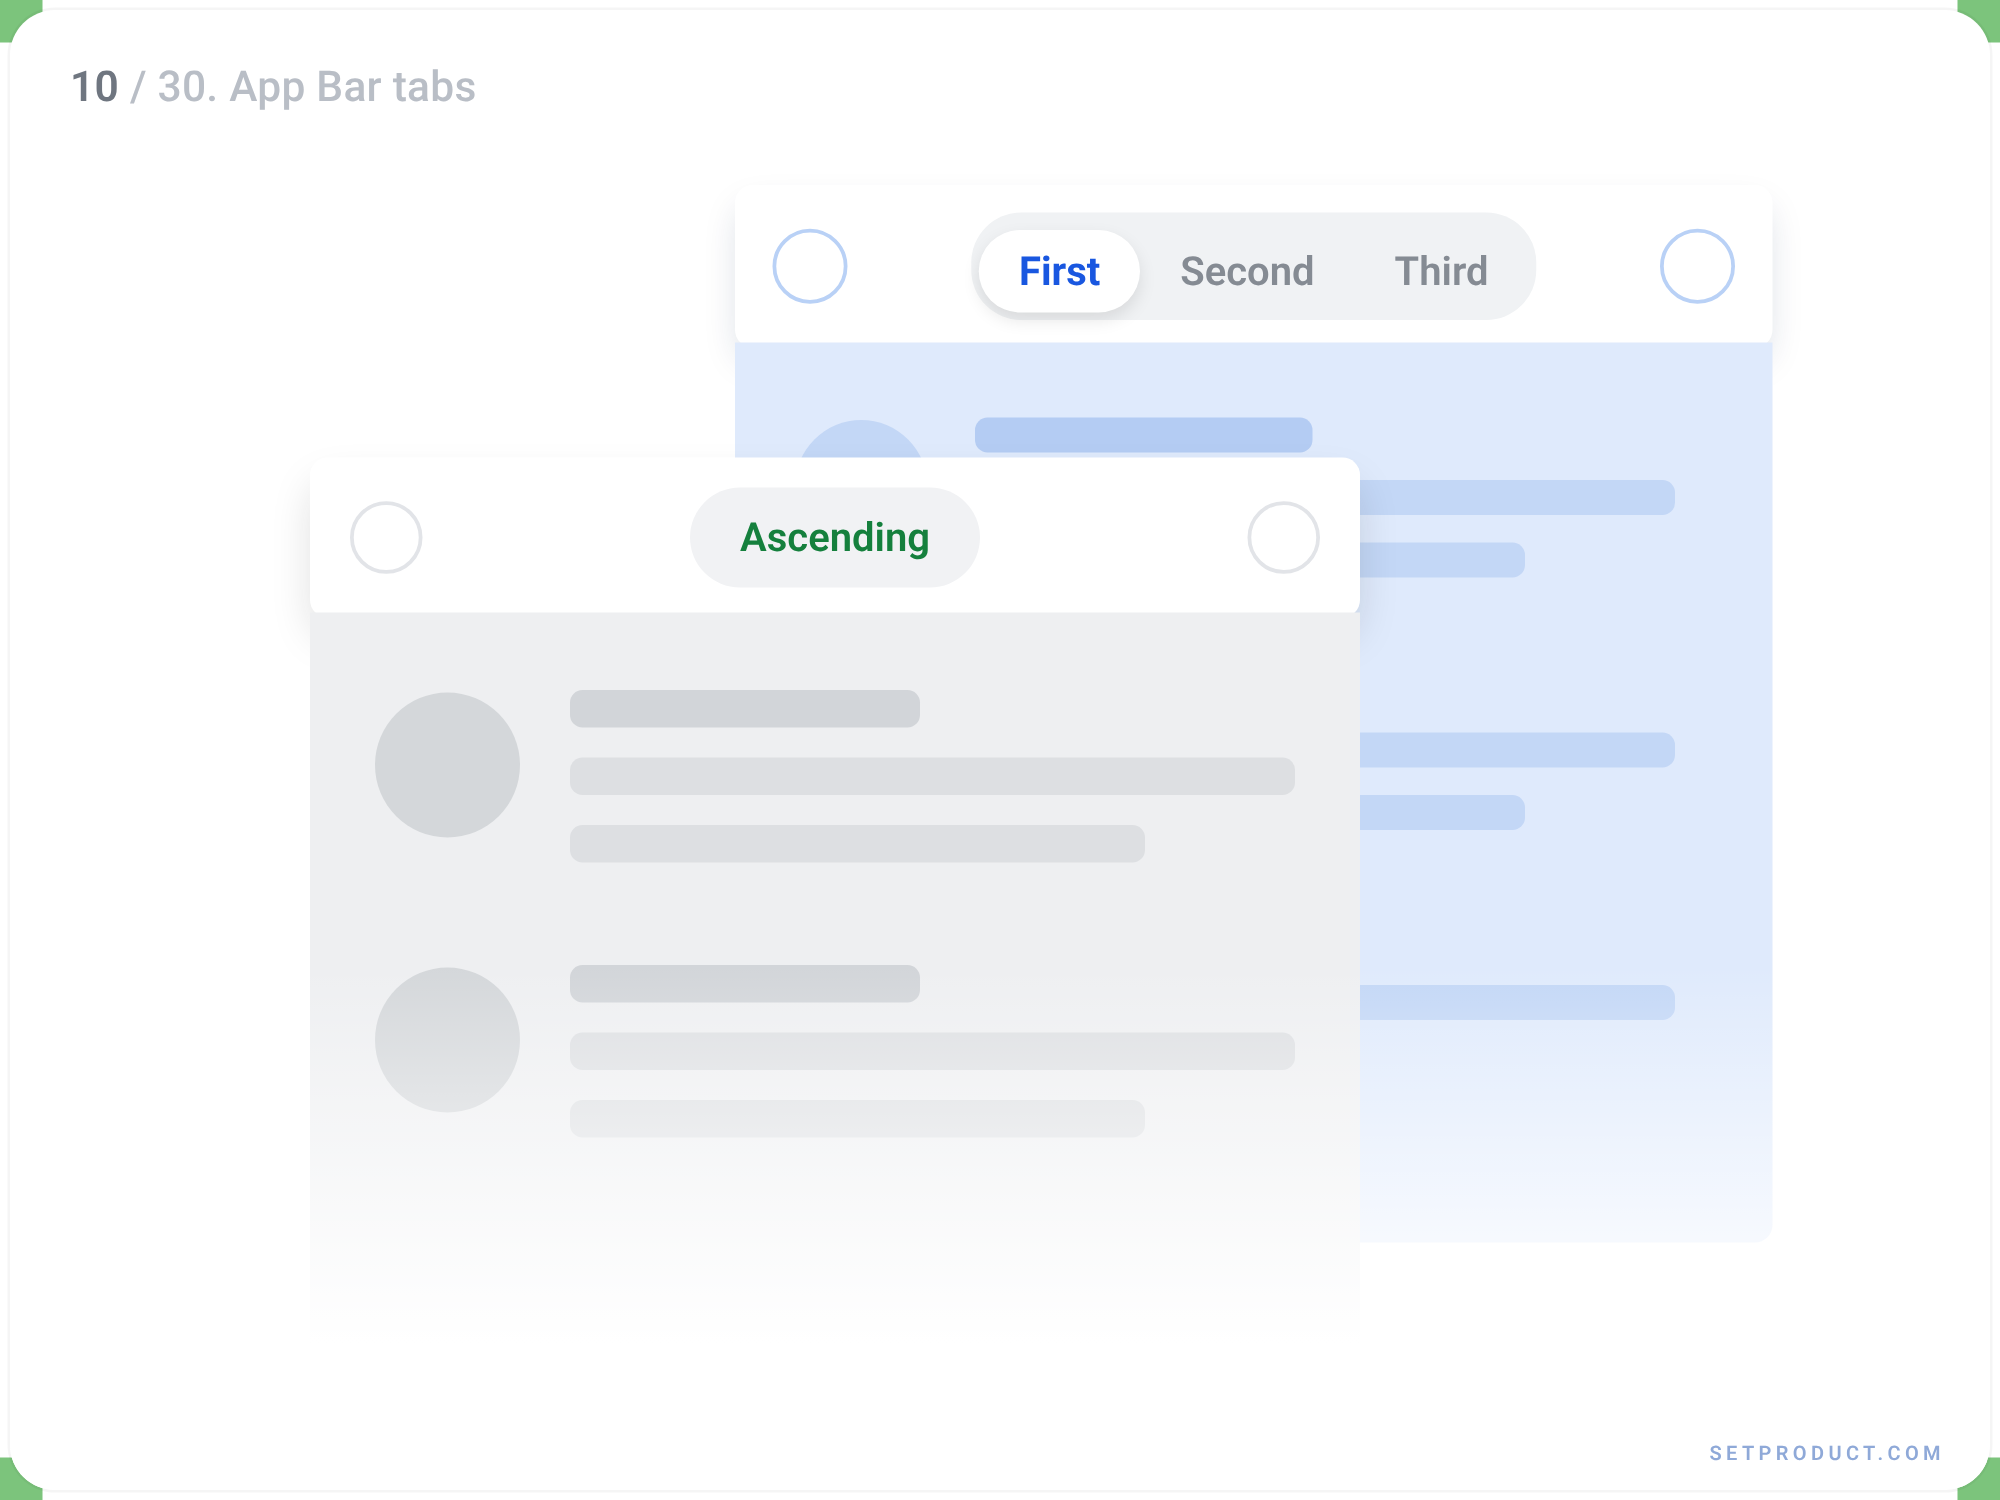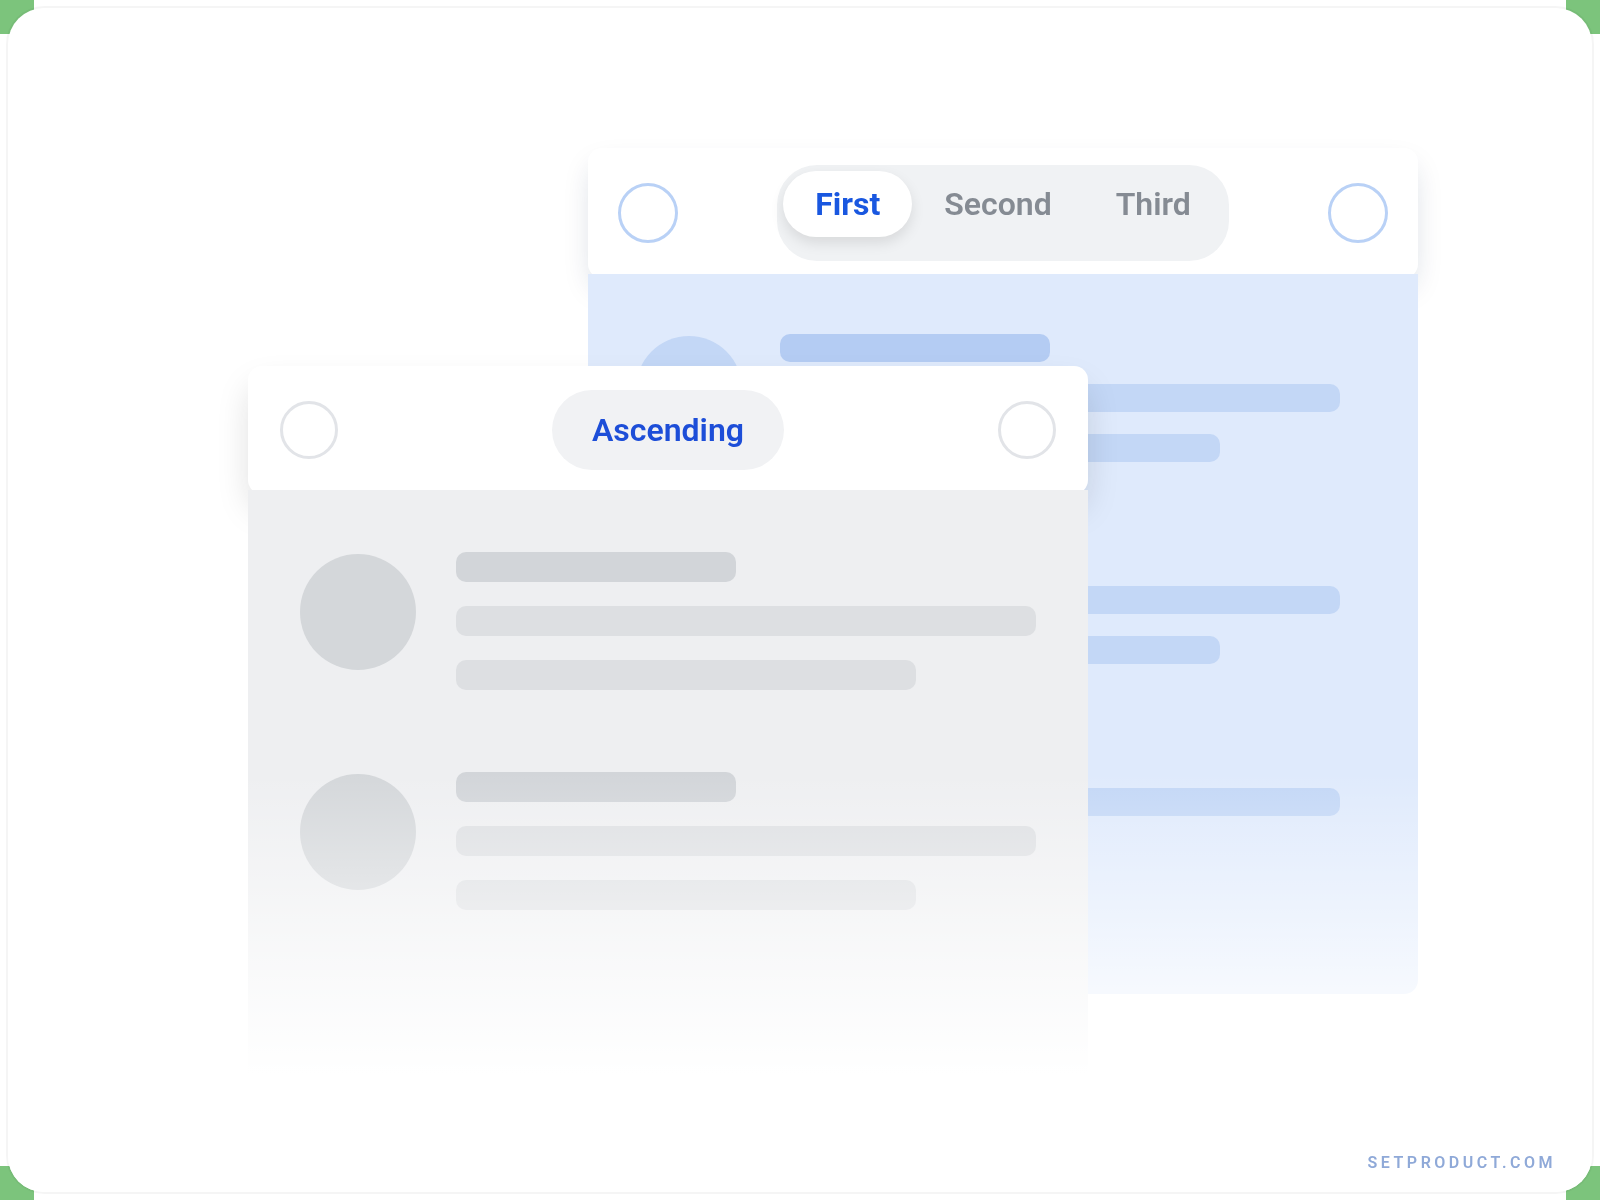--- a/index.html
+++ b/index.html
@@ -104,22 +104,22 @@
     width: 60px; height: 60px;
     border: 3px solid #b9d1f6;
     border-radius: 50%;
     flex: none;
   }
   .seg-blue {
     display:flex;
     background:#f0f2f4;
     border-radius: 40px;
     padding: 6px;
-    height: 96px;
-    align-items:flex-start;
+    height: 86px;
+    align-items:flex-end;
   }
   .seg-blue .opt {
     padding: 0 32px;
     font-size: 32px;
     font-weight: 600;
     color: #858b93;
     line-height: 66px;
     border-radius: 40px;
     cursor: pointer;
   }
@@ -180,21 +180,21 @@
     background:#f1f2f4;
     border-radius:40px;
     padding:6px;
     height:80px;
     align-items:center;
   }
   .seg-gray .opt {
     padding: 0 34px;
     font-size: 32px;
     font-weight:600;
-    color:#1d4ed8;
+    color:#15803d;
     line-height:68px;
     border-radius:40px;
     cursor:pointer;
   }
   .seg-gray .opt.active {
     background:#fff;
     color:#3c3f44;
     font-weight:700;
     box-shadow: 0 8px 16px rgba(0,0,0,0.14);
   }
@@ -217,20 +217,23 @@
   .lines-gray span.s3{ width:460px;}
 
 </style>
 </head>
 <body>
 <div class="corner-tr"></div>
 <div class="corner-bl"></div>
 
 <div class="stage">
 
+  <div class="crumb">
+    <span class="cur">10</span><span> / </span><span>30. App Bar tabs</span>
+  </div>
 
   <div class="card-blue">
     <div class="bar">
       <div class="ring-blue"></div>
       <div class="seg-blue">
         <div class="opt active">First</div>
         <div class="opt">Second</div>
         <div class="opt">Third</div>
       </div>
       <div class="ring-blue"></div>

